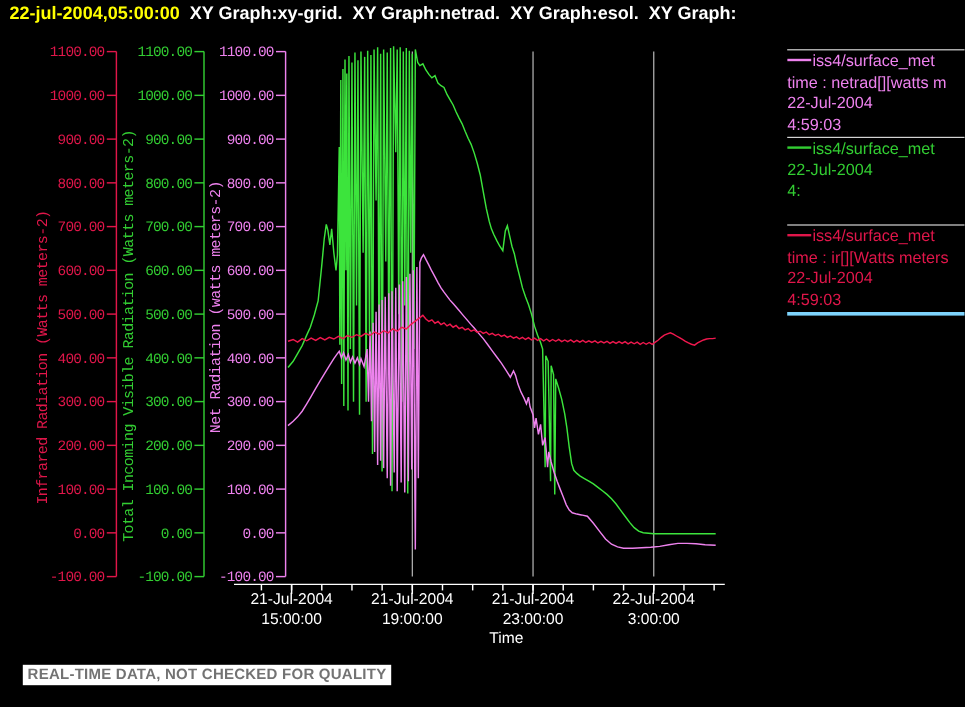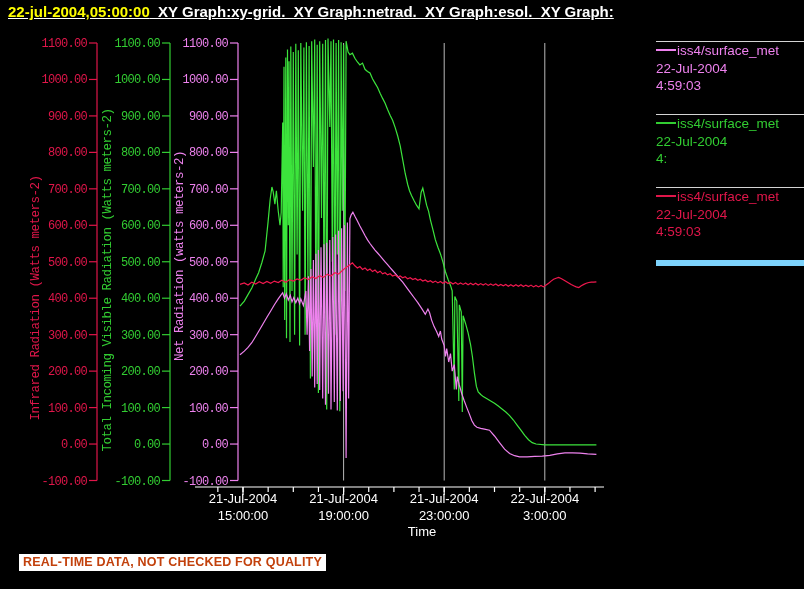--- a/index.html
+++ b/index.html
@@ -1,32 +1,32 @@
 <!DOCTYPE html>
 <html><head>
 <meta charset="utf-8">
 <style>
   html,body{margin:0;padding:0;background:#000;}
   #screen{position:relative;width:804px;height:589px;background:#000;overflow:hidden;
           font-family:"Liberation Sans",sans-serif;}
   #titlebar{position:absolute;left:8px;top:3px;width:790px;
-            font-size:15px;font-weight:bold;line-height:18px;color:#fff;text-decoration:underline;}
+            font-size:15px;font-weight:bold;line-height:18px;color:#fff;}
   #titlebar .t-date{color:#ffff00;white-space:pre;}
   #titlebar .t-graphs{color:#ffffff;white-space:pre;}
   #plot-svg{position:absolute;left:0;top:0;}
   #legend{position:absolute;left:656px;top:41px;width:148px;
-          border-bottom:6px solid #7dd3fc;}
+          border-bottom:3px solid #7dd3fc;}
   .legend-entry{height:72px;border-top:1px solid #d4d4d4;box-sizing:content-box;
                 padding-top:0px;overflow:hidden;cursor:default;}
   .legend-entry .lg-line{display:block;font-size:13.5px;line-height:17.5px;
                 white-space:nowrap;overflow:hidden;}
   .lg-dash{display:inline-block;width:20px;height:2px;vertical-align:middle;
            margin-right:1px;margin-top:-2px;}
   #notice{position:absolute;left:19px;top:554px;height:17px;background:#ffffff;
-          color:#c2410c;font-size:12.5px;font-weight:bold;line-height:17px;
+          color:#737373;font-size:12.5px;font-weight:bold;line-height:17px;
           padding:0 4px;letter-spacing:0.2px;white-space:nowrap;text-align:center;}
 </style>
 </head>
 <body>
 
 <div id="screen">
 
   <svg id="plot-svg" width="804" height="545">
       <line x1="343.6" y1="43" x2="343.6" y2="480.5" stroke="#b9b9b9" stroke-width="1"></line>
       <line x1="444.2" y1="43" x2="444.2" y2="480.5" stroke="#b9b9b9" stroke-width="1"></line>
@@ -151,30 +151,32 @@
       <rect x="240" y="43" width="364" height="437.5" fill="none" pointer-events="all"></rect>
     </svg>
 
   <div id="titlebar">
     <div><span class="t-date">22-jul-2004,05:00:00</span><span class="t-graphs">  XY Graph:xy-grid.  XY Graph:netrad.  XY Graph:esol.  XY Graph:</span></div>
   </div>
 
   <div id="legend">
     <div class="legend-entry" style="color: rgb(238, 130, 238);">
       <span class="lg-line"><span class="lg-dash" style="background: rgb(238, 130, 238);"></span><span>iss4/surface_met</span></span>
+      <span class="lg-line">time : netrad[][watts m</span>
       <span class="lg-line">22-Jul-2004</span>
       <span class="lg-line">4:59:03</span>
     </div>
     <div class="legend-entry" style="color: rgb(50, 205, 50);">
       <span class="lg-line"><span class="lg-dash" style="background: rgb(50, 205, 50);"></span><span>iss4/surface_met</span></span>
       <span class="lg-line">22-Jul-2004</span>
       <span class="lg-line">4:</span>
     </div>
     <div class="legend-entry" style="color: rgb(224, 22, 74);">
       <span class="lg-line"><span class="lg-dash" style="background: rgb(224, 22, 74);"></span><span>iss4/surface_met</span></span>
+      <span class="lg-line">time : ir[][Watts meters</span>
       <span class="lg-line">22-Jul-2004</span>
       <span class="lg-line">4:59:03</span>
     </div>
   </div>
 
   <div id="notice">REAL-TIME DATA, NOT CHECKED FOR QUALITY</div>
 
 </div>
 
 </body></html>

